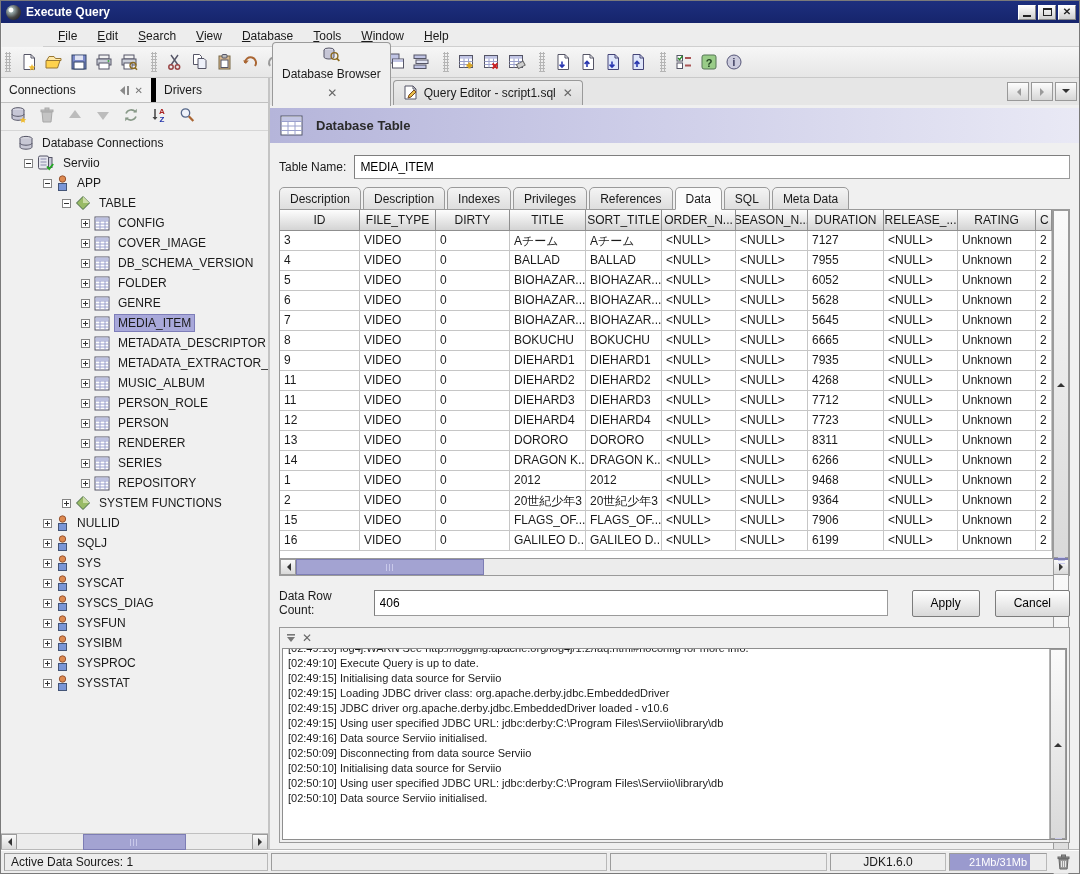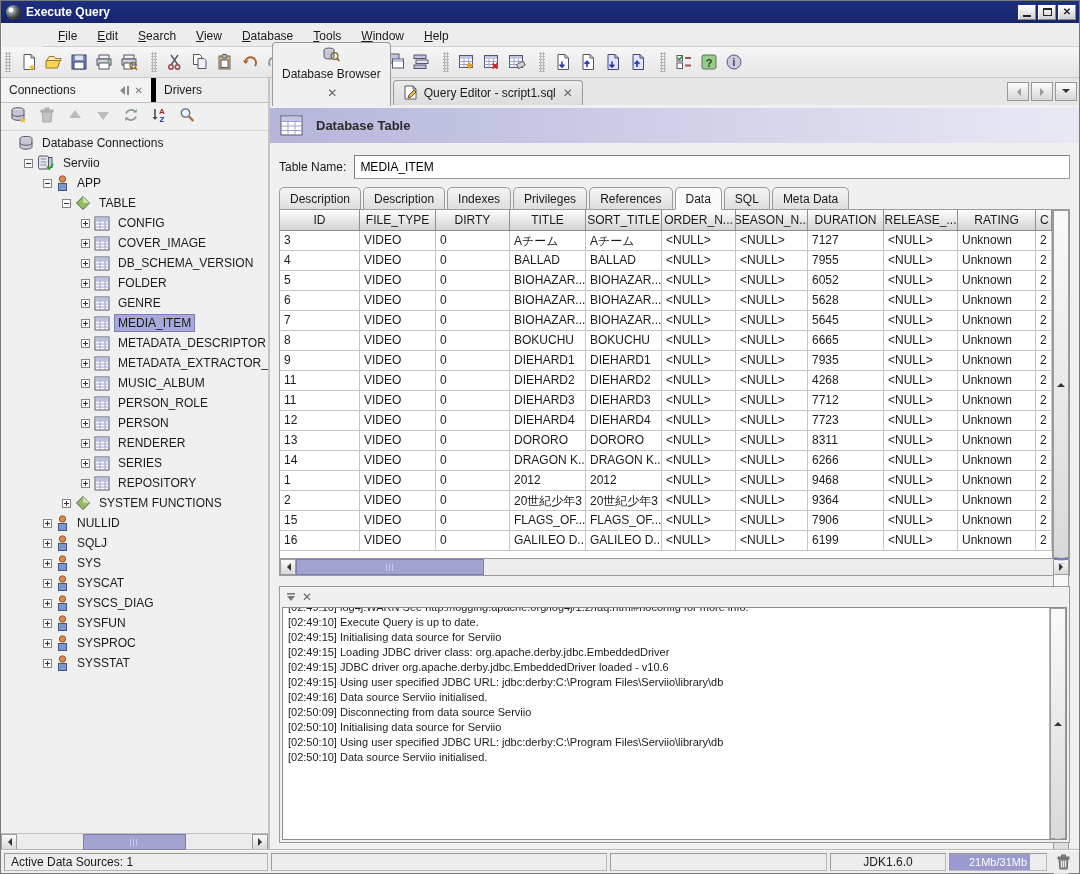--- a/index.html
+++ b/index.html
@@ -731,20 +731,30 @@
           </div>
           <div class="tree-row" style="padding-left: 42px;">
             <span class="expander plus"></span>
             <span class="tree-icon">
               <svg width="13" height="16">
                 <circle cx="6.5" cy="4" r="3.2" fill="#dd8a50" stroke="#995533"></circle>
                 <rect x="2.5" y="8.5" width="8" height="7" fill="#7a96d8" stroke="#445577"></rect>
               </svg>
             </span>
             <span class="tree-label">SYSFUN</span>
+          </div>
+          <div class="tree-row" style="padding-left: 42px;">
+            <span class="expander plus"></span>
+            <span class="tree-icon">
+              <svg width="13" height="16">
+                <circle cx="6.5" cy="4" r="3.2" fill="#dd8a50" stroke="#995533"></circle>
+                <rect x="2.5" y="8.5" width="8" height="7" fill="#7a96d8" stroke="#445577"></rect>
+              </svg>
+            </span>
+            <span class="tree-label">SYSIBM</span>
           </div>
           <div class="tree-row" style="padding-left: 42px;">
             <span class="expander plus"></span>
             <span class="tree-icon">
               <svg width="13" height="16">
                 <circle cx="6.5" cy="4" r="3.2" fill="#dd8a50" stroke="#995533"></circle>
                 <rect x="2.5" y="8.5" width="8" height="7" fill="#7a96d8" stroke="#445577"></rect>
               </svg>
             </span>
             <span class="tree-label">SYSPROC</span>
@@ -1077,20 +1087,27 @@
               <span class="tri left"></span>
             </div>
           <div class="scroll-thumb"></div>
           <div class="scroll-track"></div>
           <div class="scroll-btn">
               <span class="tri right"></span>
             </div>
         </div>
       </div>
 
+      <div class="row-count-bar">
+        <label>Data Row Count:</label>
+        <input class="field rc-input" readonly="" value="406" style="">
+        <span class="btn-spacer"></span>
+        <button class="btn">Apply</button>
+        <button class="btn">Cancel</button>
+      </div>
 
       <div class="console">
         <div class="console-header">
           <span class="ch-icons">
             <svg width="10" height="10">
                 <rect x="1" y="1" width="8" height="1.6" fill="#777"></rect>
                 <polygon points="1,4 9,4 5,9" fill="#777"></polygon>
               </svg>
             <span>✕</span>
           </span>

